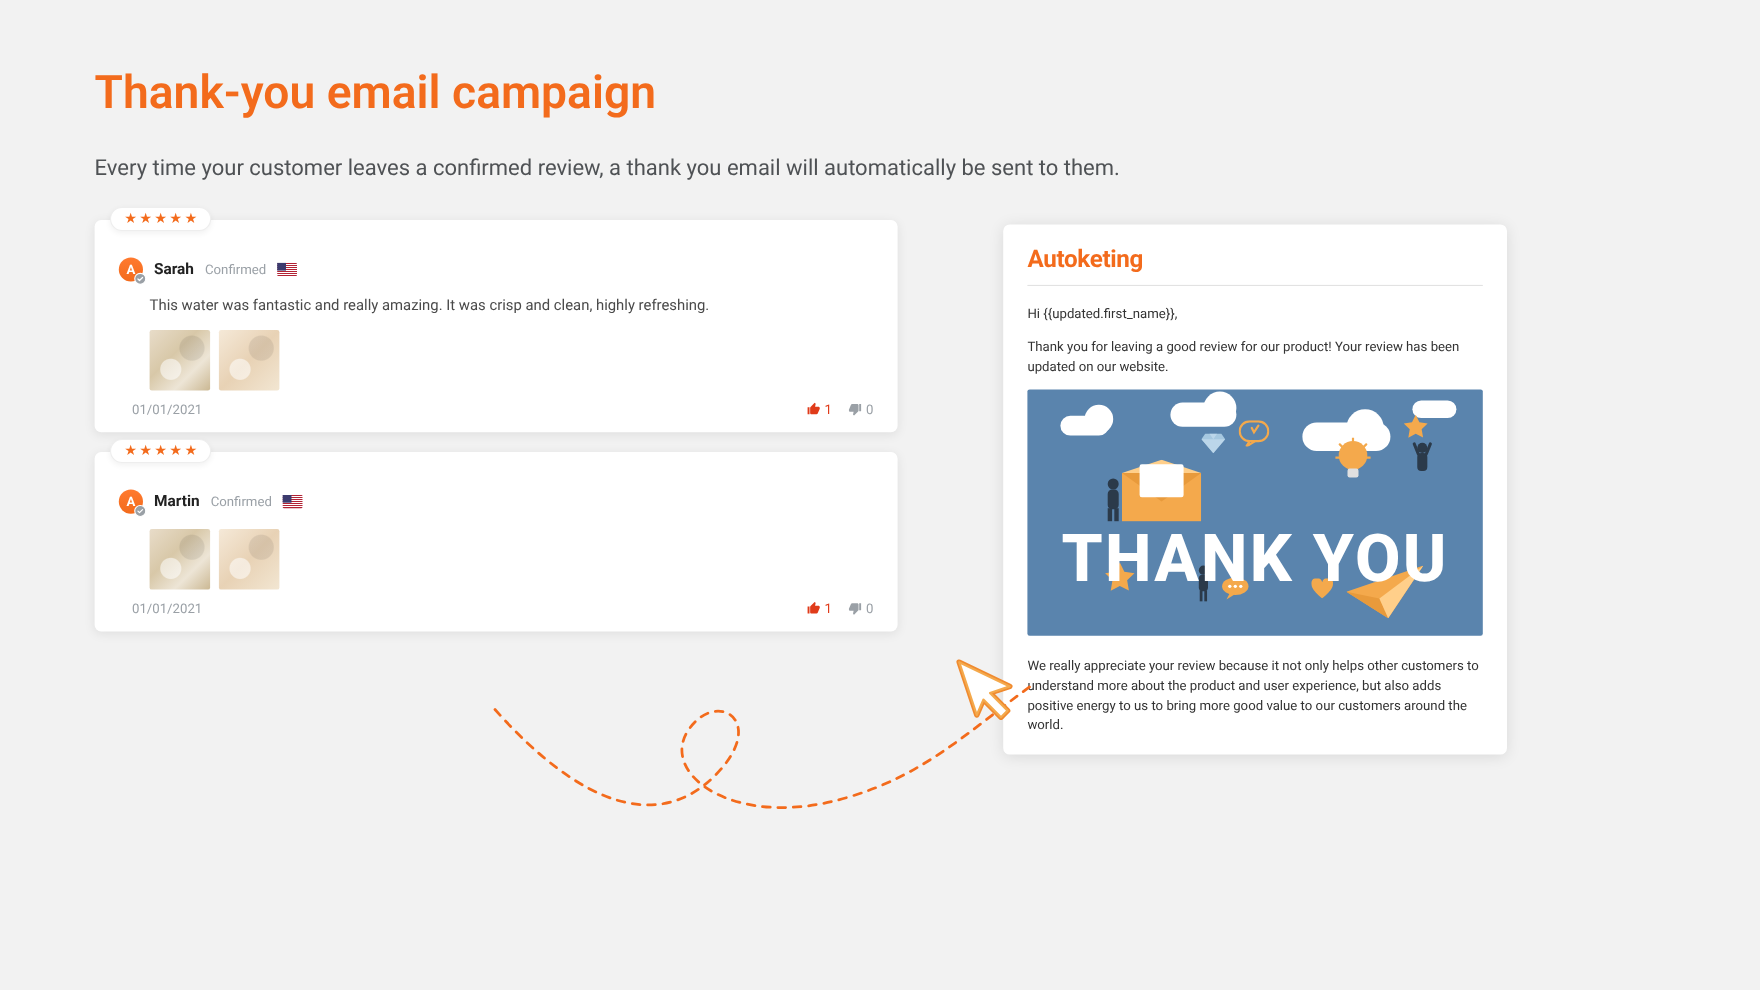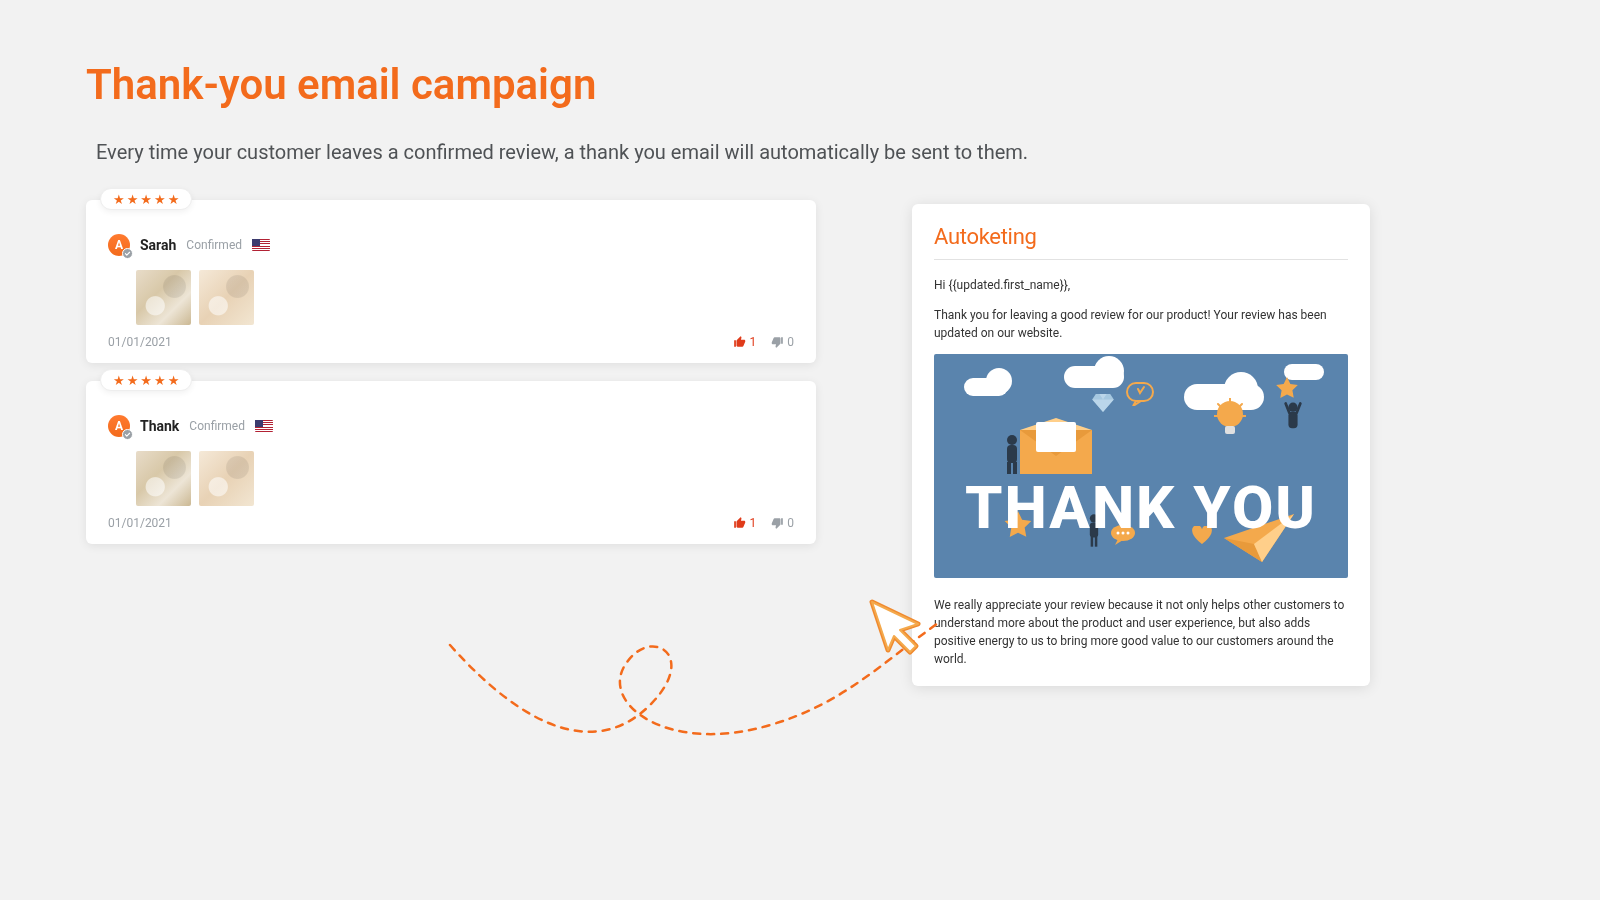--- a/index.html
+++ b/index.html
@@ -14,21 +14,21 @@
   .page-title {
     position: absolute;
     left: 86px;
     top: 60px;
     font-size: 42px;
     font-weight: 600;
     color: #f36b1c;
   }
   .page-subtitle {
     position: absolute;
-    left: 96px;
+    left: 86px;
     top: 140px;
     font-size: 20px;
     color: #4f5255;
   }
   .reviews-column {
     position: absolute;
     left: 86px;
     top: 200px;
     width: 730px;
   }
@@ -119,41 +119,42 @@
     content:"";
     position:absolute; inset:0;
     background: radial-gradient(circle at 35% 65%, rgba(255,255,255,0.55) 0 18%, transparent 20%),
                 radial-gradient(circle at 70% 30%, rgba(0,0,0,0.08) 0 20%, transparent 22%);
   }
   .review-footer {
     display: flex;
     justify-content: space-between;
     align-items: center;
     margin-top: 8px;
+    margin-left: 12px;
   }
   .review-date { font-size: 12px; color: #9aa0a6; }
   .vote-group { display: flex; gap: 14px; align-items: center; }
   .vote { display: flex; align-items: center; gap: 3px; font-size: 12px; cursor: pointer; }
   .vote.up { color: #e03b1a; }
   .vote.down { color: #9aa0a6; }
   .vote svg { width: 14px; height: 14px; }
 
   .email-card {
     position: absolute;
     left: 912px;
     top: 204px;
     width: 458px;
     background: #fff;
     border-radius: 6px;
     box-shadow: 0 2px 14px rgba(0,0,0,0.10);
     padding: 20px 22px 18px 22px;
   }
   .email-brand {
     font-size: 22px;
-    font-weight: 400;
+    font-weight: 700;
     color: #f36b1c;
     letter-spacing: -0.3px;
   }
   .email-hr {
     border: none;
     border-top: 1px solid #e2e2e2;
     margin: 10px 0 16px 0;
   }
   .email-line { font-size: 12px; color: #333; margin-bottom: 12px; line-height: 1.5; }
   .hero {
@@ -221,20 +222,21 @@
           <svg viewBox="0 0 10 10">
               <path d="M2 5.2 4 7.2 8 3.2" stroke="#fff" stroke-width="1.6" fill="none" stroke-linecap="round" stroke-linejoin="round"></path>
             </svg>
         </span>
       </div>
       <span class="author">Sarah</span>
       <span class="confirmed">Confirmed</span>
       <span class="flag"></span>
     </div>
     <div class="review-body">
+      <div class="review-text">This water was fantastic and really amazing. It was crisp and clean, highly refreshing.</div>
       <div class="thumbs-row">
         <div class="thumb"></div>
         <div class="thumb alt"></div>
       </div>
     </div>
     <div class="review-footer">
       <span class="review-date">01/01/2021</span>
       <div class="vote-group">
         <span class="vote up">
           <svg viewBox="0 0 24 24">
@@ -262,21 +264,21 @@
     </div>
     <div class="review-header">
       <div class="avatar">
         <span>A</span>
         <span class="avatar-badge">
           <svg viewBox="0 0 10 10">
               <path d="M2 5.2 4 7.2 8 3.2" stroke="#fff" stroke-width="1.6" fill="none" stroke-linecap="round" stroke-linejoin="round"></path>
             </svg>
         </span>
       </div>
-      <span class="author">Thank</span>
+      <span class="author">Martin</span>
       <span class="confirmed">Confirmed</span>
       <span class="flag"></span>
     </div>
     <div class="review-body">
       <div class="thumbs-row">
         <div class="thumb"></div>
         <div class="thumb alt"></div>
       </div>
     </div>
     <div class="review-footer">

